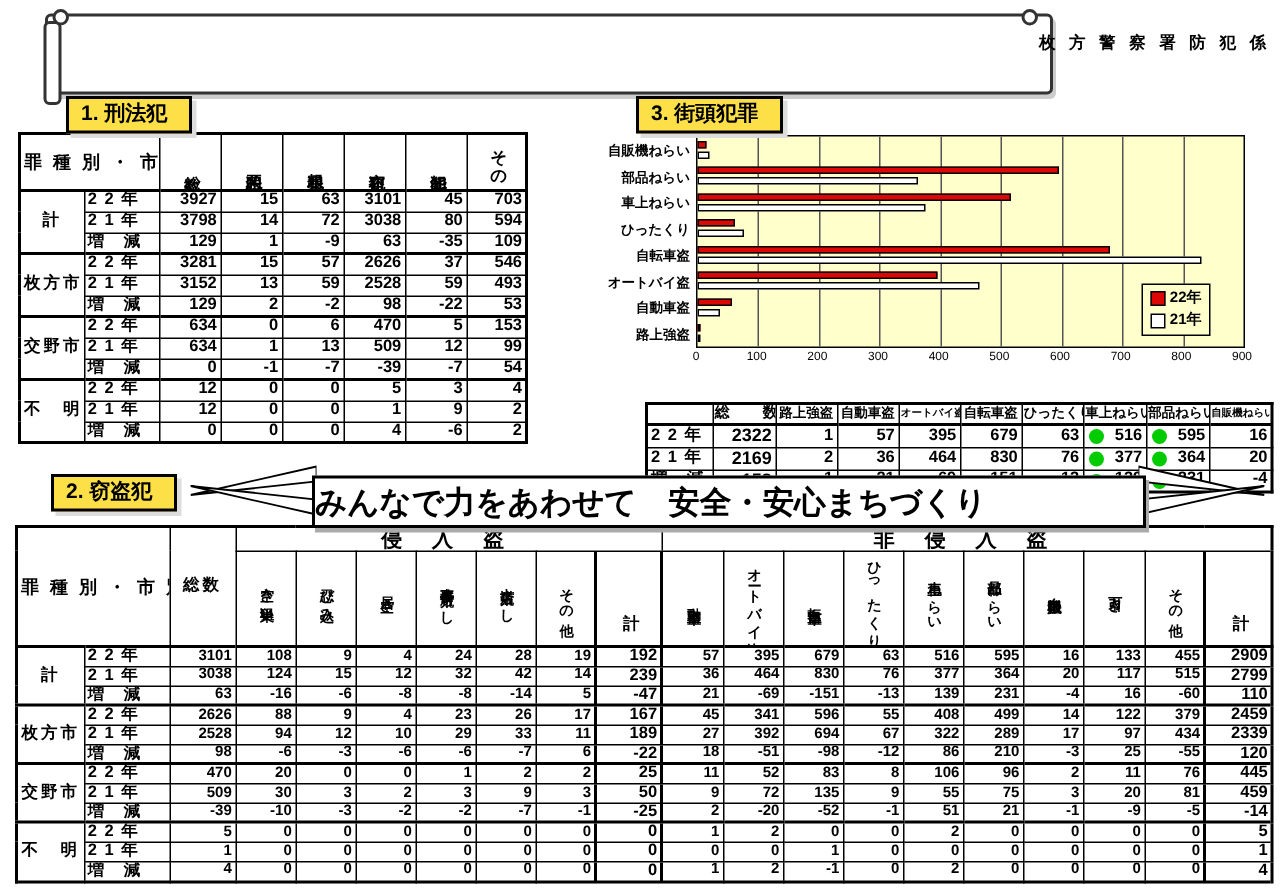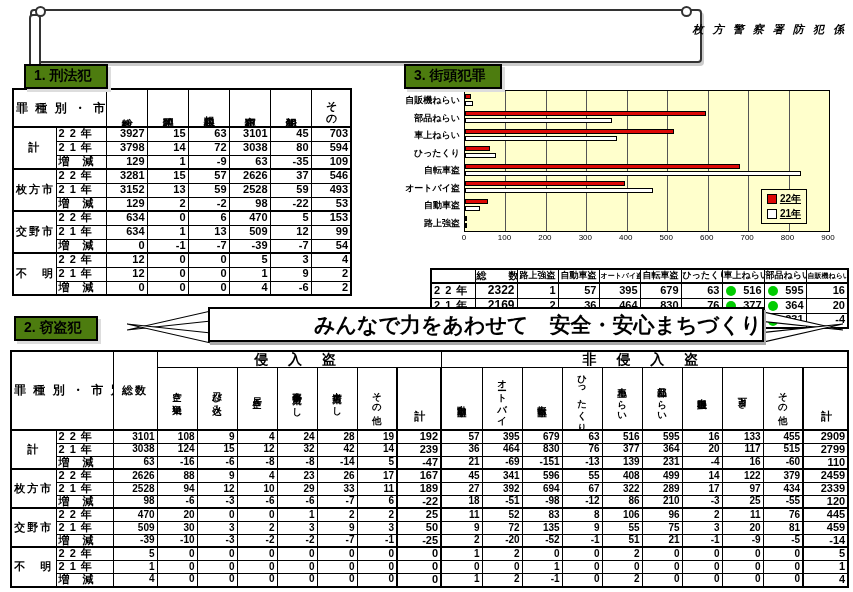--- a/index.html
+++ b/index.html
@@ -10,26 +10,26 @@
   #title-banner{position:absolute;left:30px;top:9px;width:668px;height:50px;background:#fff;
     border:2px solid #333;border-radius:4px;box-shadow:2px 3px 0 #ccc;
     display:flex;align-items:center;justify-content:center;}
   #title-text{font-size:26px;font-weight:bold;white-space:nowrap;}
   .scroll-edge{position:absolute;left:-3px;top:3px;width:8px;height:52px;background:#fff;
     border:2px solid #333;border-radius:4px;}
   .pin{position:absolute;width:7px;height:7px;border:2px solid #333;border-radius:50%;
     background:#fff;top:-5px;}
   .pin.l{left:3px}.pin.r{right:8px}
   #contact{position:absolute;right:6px;top:21px;font-size:11px;font-weight:bold;
-    line-height:1.5;text-align:left;font-style:italic;}
+    line-height:1.5;text-align:left;}
   #contact .sp{letter-spacing:3px;}
 
   
-  .seclabel{position:absolute;background:#4d7c0f;border:2px solid #000;font-weight:bold;
-    font-size:14px;padding:1px 14px 2px 8px;box-shadow:3px 3px 0 #ddd;white-space:nowrap;z-index:3;}
+  .seclabel{position:absolute;background:#fde047;border:2px solid #000;font-weight:bold;
+    font-size:14px;padding:1px 14px 2px 8px;box-shadow:3px 3px 0 #ddd;white-space:nowrap;z-index:3;margin-left:20px;}
   #s1-label{left:24px;top:64px;}
   #s3-label{left:404px;top:64px;}
   #s2-label{left:14px;top:316px;}
 
   
   table.t{border-collapse:collapse;table-layout:fixed;position:absolute;border:2px solid #000;}
   table.t th,table.t td{border:1px solid #000;padding:0 2px;overflow:hidden;
     white-space:nowrap;line-height:1.05;}
   .num{text-align:right;font-weight:bold;font-size:11px;}
   .ylab{font-weight:bold;font-size:11px;text-align:left;letter-spacing:1px;padding:0;}
@@ -70,27 +70,27 @@
   
   #chart{position:absolute;left:402px;top:86px;width:448px;height:160px;}
   #plot{position:absolute;left:62px;top:4px;width:364px;height:140px;border:1px solid #000;}
   .grid{position:absolute;top:0;width:1px;height:100%;background:#555;}
   .bar{position:absolute;left:0;height:5px;border:1px solid #000;box-sizing:border-box;z-index:2;}
   .clabel{position:absolute;right:390px;width:56px;text-align:right;font-size:9px;
     white-space:nowrap;font-weight:bold;}
   .xtick{position:absolute;top:147px;font-size:8px;transform:translateX(-50%);}
   #legend{position:absolute;right:22px;bottom:7px;border:1px solid #000;padding:2px 5px;
     font-size:10px;font-weight:bold;line-height:1.45;z-index:4;}
-  .lrow{display:flex;align-items:center;gap:3px;text-decoration:underline;}
+  .lrow{display:flex;align-items:center;gap:3px;}
   .sw{width:8px;height:8px;border:1px solid #000;display:inline-block;}
 
   
-  #ribbon{position:absolute;left:208px;top:307px;width:552px;height:31px;background:#fff;
+  #ribbon{position:absolute;left:208px;top:317px;width:552px;height:31px;background:#fff;
     border:2px solid #000;box-shadow:2px 3px 0 #aaa;display:flex;align-items:center;
-    justify-content:flex-end;z-index:2;}
+    justify-content:flex-start;z-index:2;}
   #ribbon-text{font-size:21px;font-weight:bold;white-space:nowrap;}
   .tail{position:absolute;top:306px;width:84px;height:42px;z-index:1;}
   #tail-l{left:127px;}
   #tail-r{left:759px;transform:scaleX(-1);}
 </style>
 </head>
 <body>
 
 <div id="title-banner">
   <span class="scroll-edge"></span>

